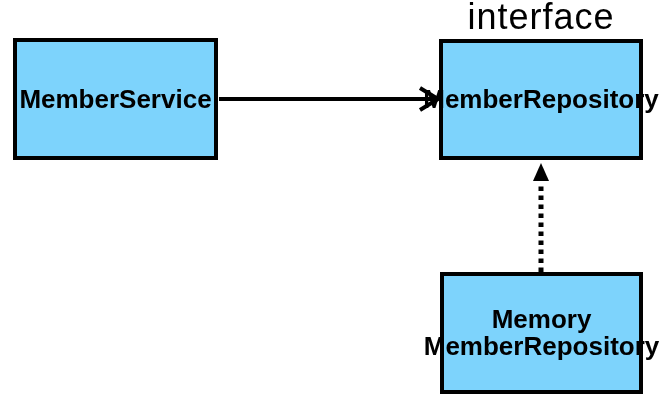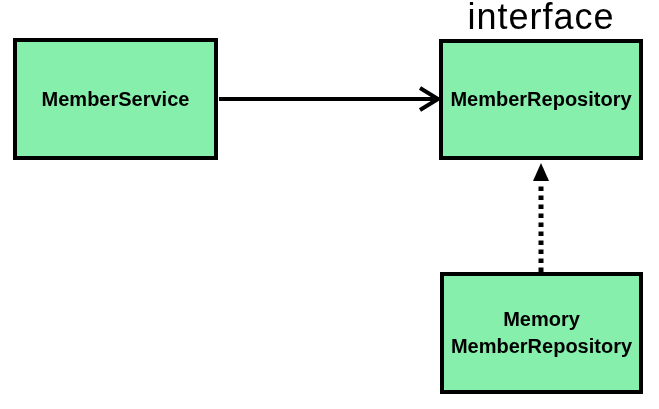--- a/index.html
+++ b/index.html
@@ -20,28 +20,28 @@
     position: absolute;
     left: 0;
     top: 0;
     width: 659px;
     height: 409px;
   }
   .node {
     position: absolute;
     box-sizing: border-box;
     border: 4px solid #000000;
-    background: #86efac;
+    background: #7dd3fc;
     color: #000000;
     display: flex;
     align-items: center;
     justify-content: center;
     text-align: center;
     font-weight: 700;
-    font-size: 20px;
+    font-size: 26px;
     line-height: 27px;
   }
   .node-member-service   { left: 13px;  top: 38px;  width: 205px; height: 122px; }
   .node-member-repository{ left: 439px; top: 39px;  width: 204px; height: 121px; }
   .node-memory           { left: 440px; top: 272px; width: 203px; height: 122px; flex-direction: column; }
   .stereotype {
     position: absolute;
     left: 439px;
     top: -5px;
     width: 204px;

